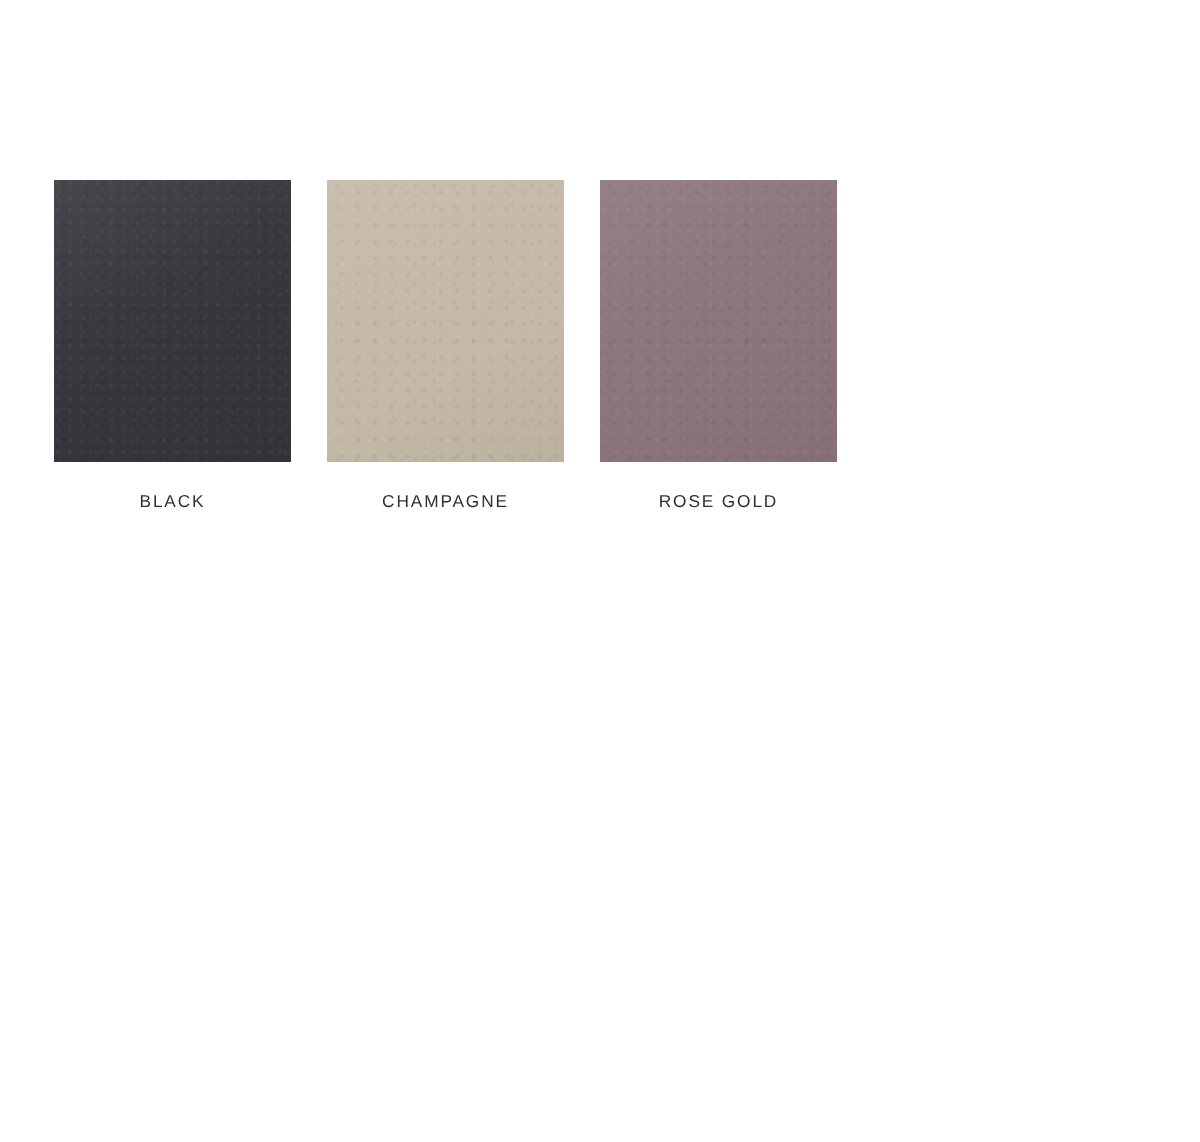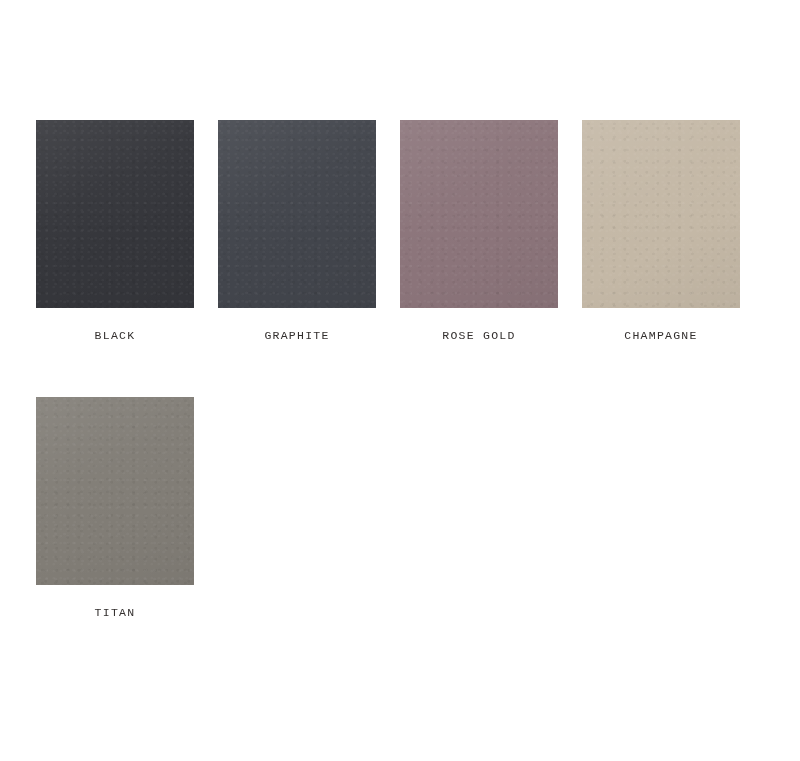--- a/index.html
+++ b/index.html
@@ -31,21 +31,20 @@
     grid-template-columns: repeat(4, 158px);
     column-gap: 24px;
     row-gap: 55px;
   }
 
   .swatch-cell {
     width: 158px;
     display: flex;
     flex-direction: column;
     align-items: center;
-    font-family: Liberation Mono, monospace;
   }
 
   .swatch-chip {
     width: 158px;
     height: 188px;
     position: relative;
     overflow: hidden;
     background-color: #3a3c41;
   }
 
@@ -90,37 +89,29 @@
 <body style="background: rgb(255, 255, 255);">
 
 <div id="swatch-board">
   <div class="swatch-grid">
 
     <div class="swatch-cell">
       <div class="swatch-chip" style="background-color: rgb(53, 54, 59);"></div>
       <div class="swatch-label" style="color: rgb(51, 47, 46);">BLACK</div>
     </div>
 
-    <div class="swatch-cell">
-      <div class="swatch-chip" style="background-color: rgb(66, 69, 76);"></div>
-      <div class="swatch-label" style="color: rgb(51, 47, 46);">GRAPHITE</div>
-    </div>
 
-
-    <div class="swatch-cell">
-      <div class="swatch-chip" style="background-color: rgb(139, 116, 122);"></div>
-      <div class="swatch-label" style="color: rgb(51, 47, 46);">ROSE GOLD</div>
-    </div>
 
     <div class="swatch-cell">
       <div class="swatch-chip" style="background-color: rgb(196, 184, 166);"></div>
       <div class="swatch-label" style="color: rgb(51, 47, 46);">CHAMPAGNE</div>
     </div>
 
     <div class="swatch-cell">
-      <div class="swatch-chip" style="background-color: rgb(129, 125, 118);"></div>
-      <div class="swatch-label" style="color: rgb(51, 47, 46);">TITAN</div>
+      <div class="swatch-chip" style="background-color: rgb(139, 116, 122);"></div>
+      <div class="swatch-label" style="color: rgb(51, 47, 46);">ROSE GOLD</div>
     </div>
+
 
 
 
   </div>
 </div>
 
 </body></html>

